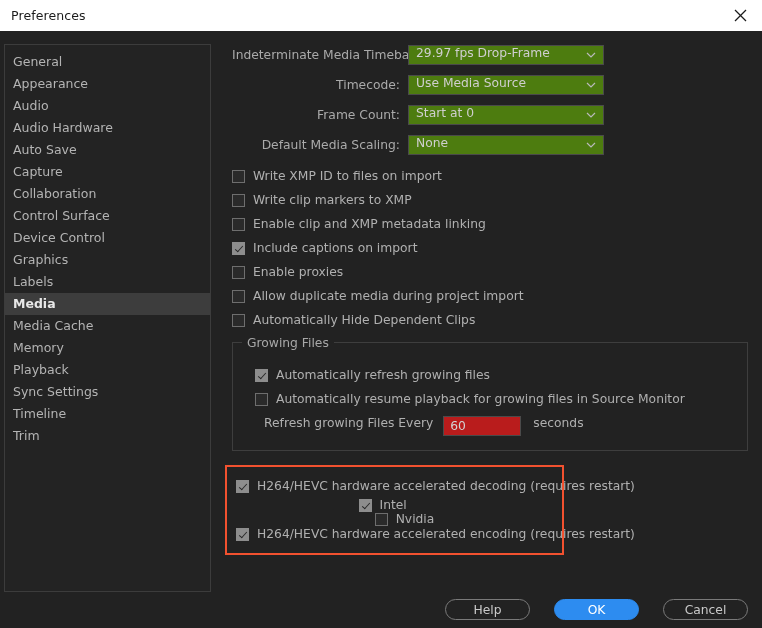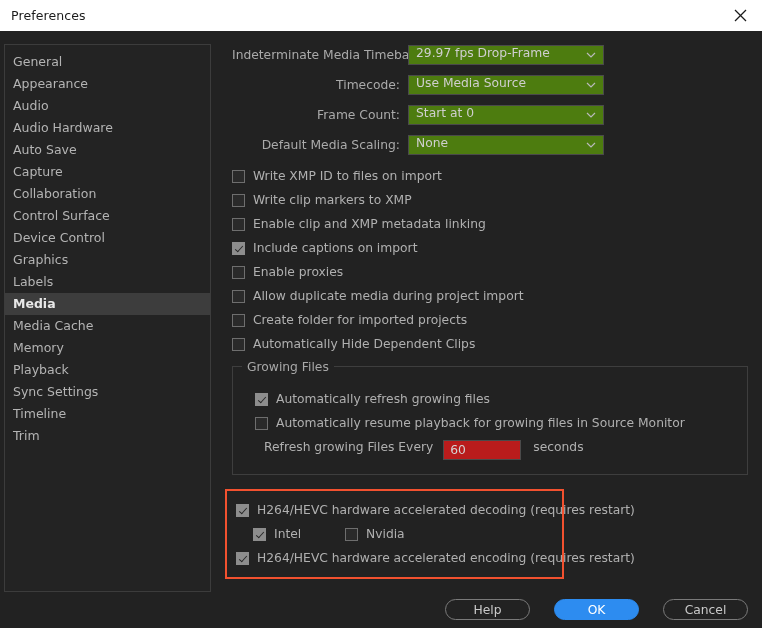--- a/index.html
+++ b/index.html
@@ -222,20 +222,21 @@
     width: 339px;
     border: 2px solid #f2512f;
     padding: 7px 6px 7px 9px;
     box-sizing: border-box;
   }
   .hw-sub {
     display: flex;
     align-items: center;
     margin-left: 17px;
     height: 24px;
+    flex-direction: column;
   }
   .hw-sub .cb-row:first-child { width: 92px; }
 
   
   .footer {
     position: absolute;
     right: 14px;
     bottom: 8px;
     display: flex;
     align-items: center;
@@ -362,24 +363,20 @@
       <div class="cb-row">
         <span class="checkbox"></span>
         <span class="cb-label">Enable proxies</span>
       </div>
       <div class="cb-row">
         <span class="checkbox"></span>
         <span class="cb-label">Allow duplicate media during project import</span>
       </div>
       <div class="cb-row">
         <span class="checkbox"></span>
-        <span class="cb-label">Create folder for imported projects</span>
-      </div>
-      <div class="cb-row">
-        <span class="checkbox"></span>
         <span class="cb-label">Automatically Hide Dependent Clips</span>
       </div>
     </div>
 
     <div class="group">
       <span class="group-legend">Growing Files</span>
 
       <div class="cb-row">
         <span class="checkbox checked"></span>
         <span class="cb-label">Automatically refresh growing files</span>

